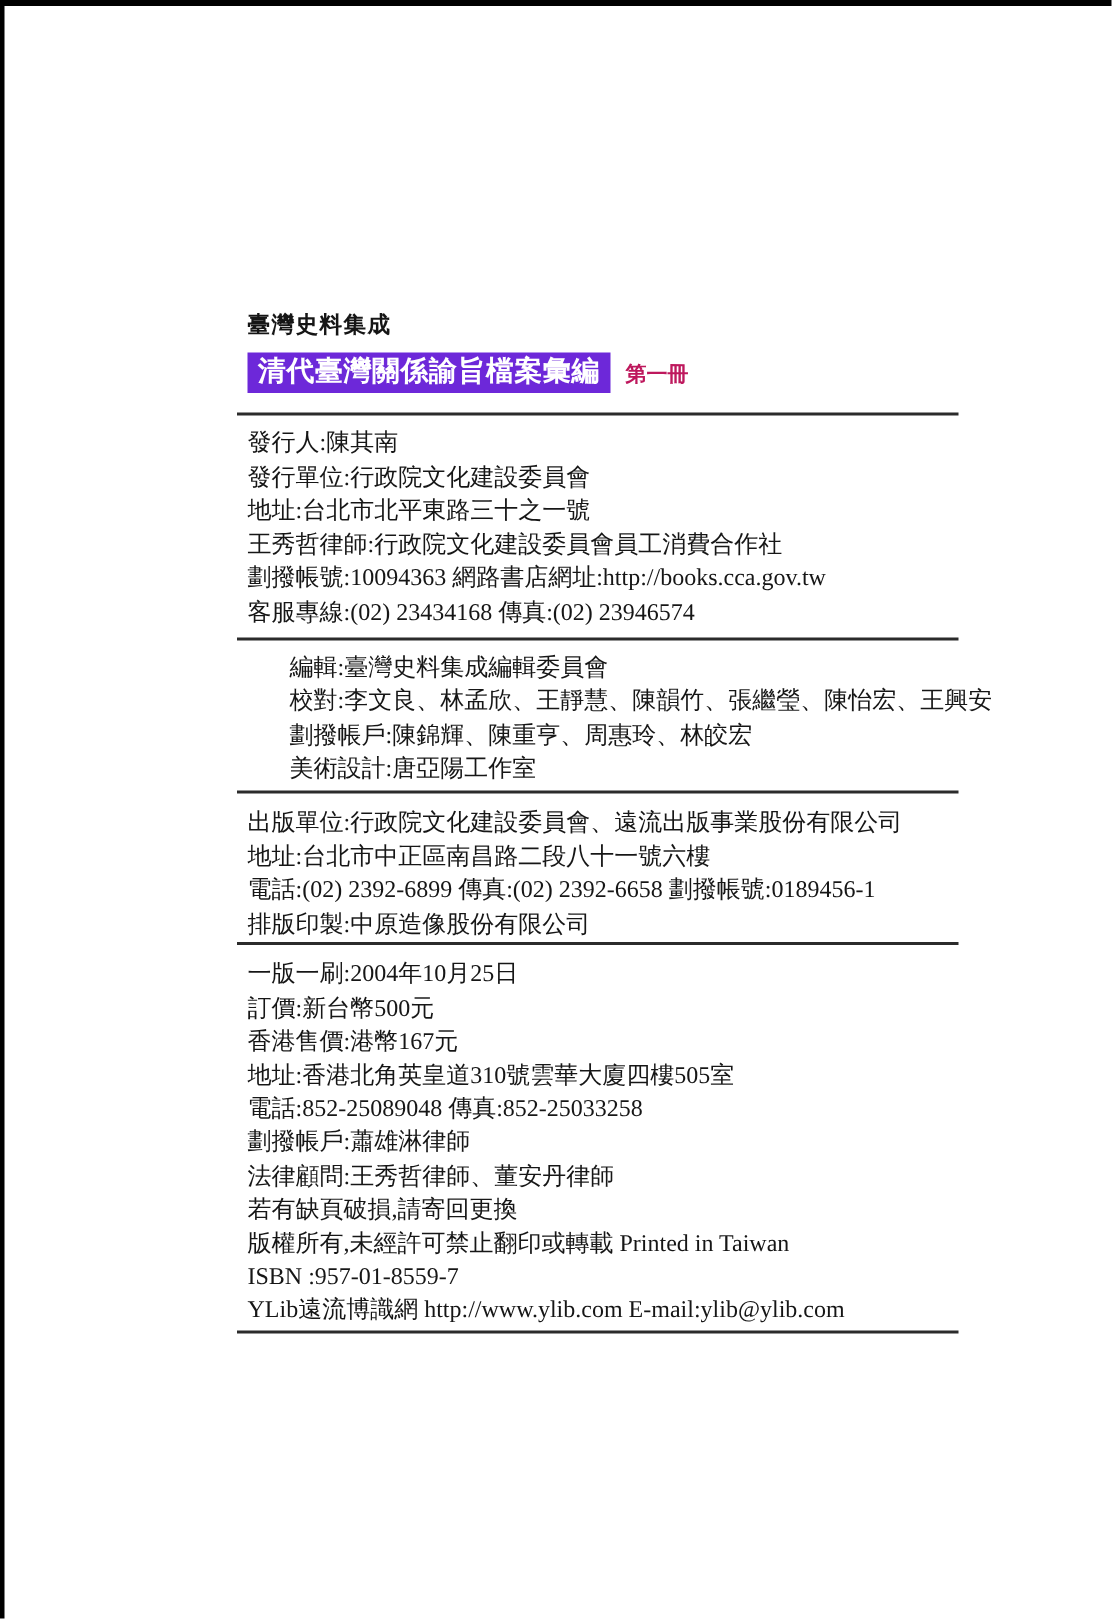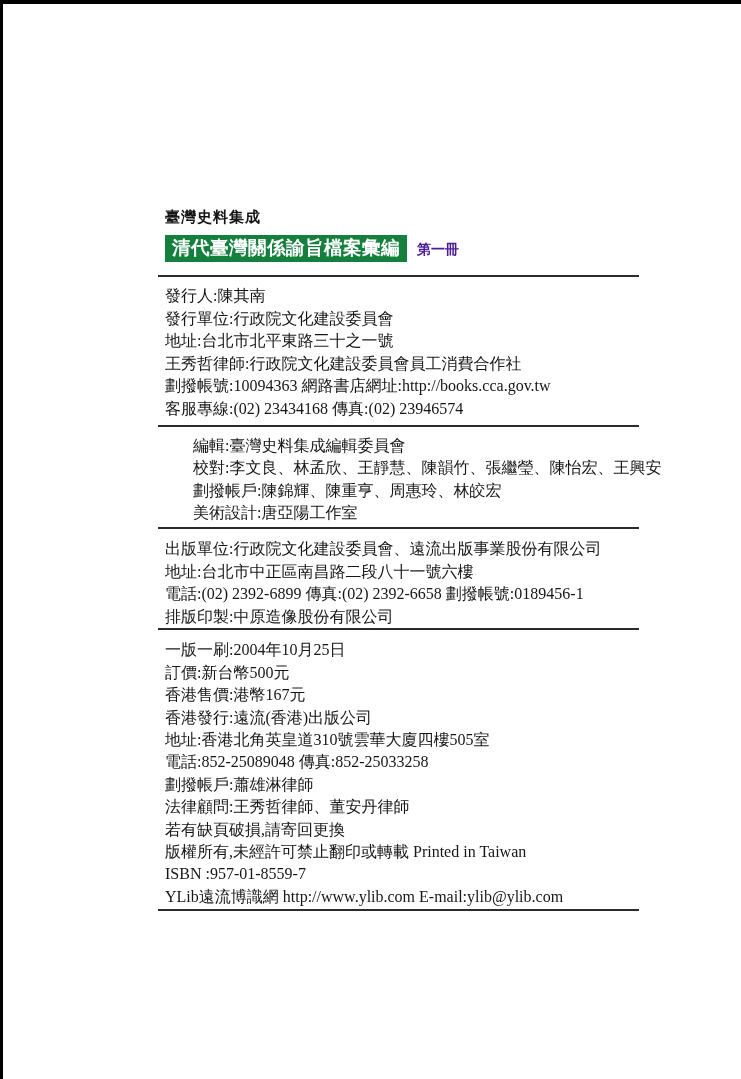--- a/index.html
+++ b/index.html
@@ -35,36 +35,36 @@
     letter-spacing: 1px;
     color: #151515;
   }
   .title-row {
     margin-top: 8px;
     padding-left: 7px;
     display: flex;
     align-items: flex-end;
   }
   .title-box {
-    background: #15803d;
+    background: #6d28d9;
     color: #ffffff;
     font-size: 18.5px;
     line-height: 20px;
     font-weight: bold;
     letter-spacing: 0.5px;
     padding: 3px 7px 4px 7px;
     white-space: nowrap;
   }
   .volume {
     font-size: 14px;
     font-weight: bold;
     margin-left: 10px;
     padding-bottom: 3px;
     white-space: nowrap;
-    color: #4c1d95;
+    color: #be185d;
   }
   .divider {
     border: 0;
     border-top: 2px solid #2b2b2b;
     width: 481px;
     height: 0;
   }
   .divider-1 { margin-top: 13px; }
   .section { padding-left: 7px; }
   .section .line {
@@ -124,21 +124,20 @@
     <div class="line">電話:(02) 2392-6899  傳真:(02) 2392-6658  劃撥帳號:0189456-1</div>
     <div class="line">排版印製:中原造像股份有限公司</div>
   </div>
 
   <div class="divider"></div>
 
   <div class="section sec-d">
     <div class="line">一版一刷:2004年10月25日</div>
     <div class="line">訂價:新台幣500元</div>
     <div class="line">香港售價:港幣167元</div>
-    <div class="line">香港發行:遠流(香港)出版公司</div>
     <div class="line">地址:香港北角英皇道310號雲華大廈四樓505室</div>
     <div class="line">電話:852-25089048  傳真:852-25033258</div>
     <div class="line">劃撥帳戶:蕭雄淋律師</div>
     <div class="line">法律顧問:王秀哲律師、董安丹律師</div>
     <div class="line">若有缺頁破損,請寄回更換</div>
     <div class="line">版權所有,未經許可禁止翻印或轉載 Printed in Taiwan</div>
     <div class="line">ISBN :957-01-8559-7</div>
     <div class="line">YLib遠流博識網 http://www.ylib.com  E-mail:ylib@ylib.com</div>
   </div>
 

